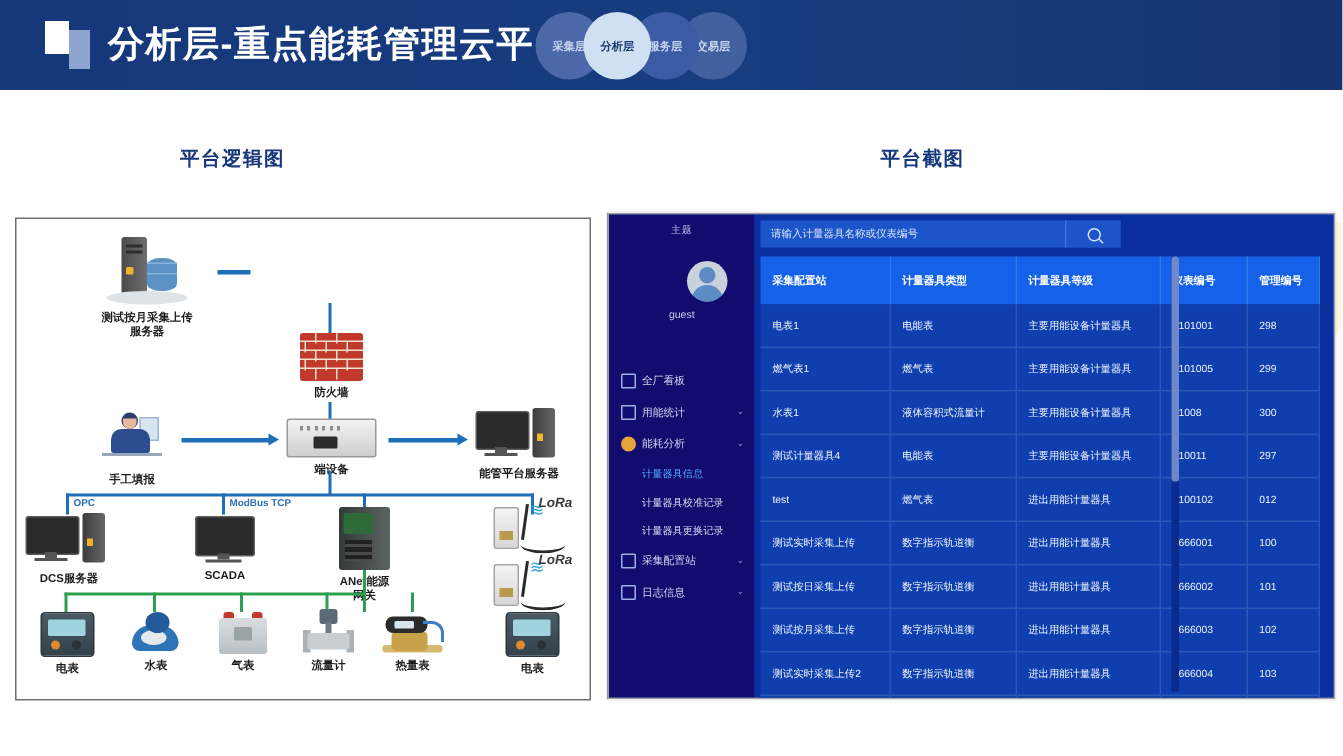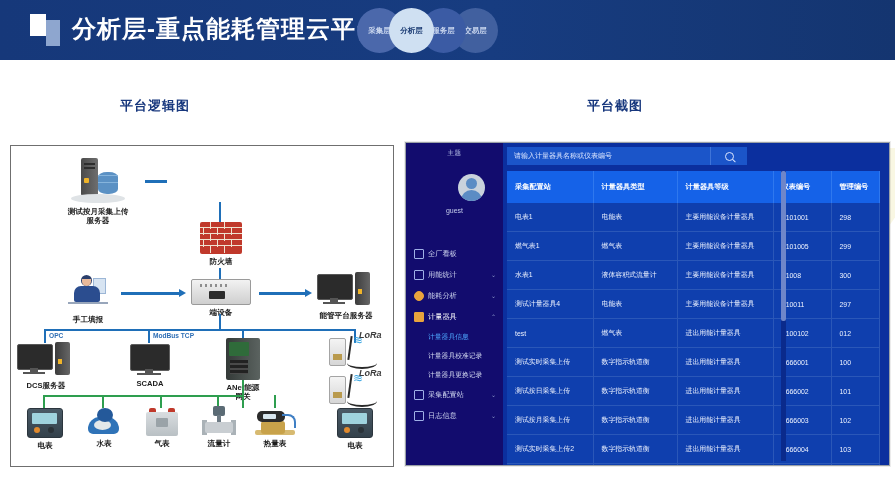--- a/index.html
+++ b/index.html
@@ -517,25 +517,20 @@
       <div class="mi">
         <span class="mico"></span>
         <span>用能统计</span>
         <span class="chev">⌄</span>
       </div>
       <div class="mi">
         <span class="mico circle filled"></span>
         <span>能耗分析</span>
         <span class="chev">⌄</span>
       </div>
-      <div class="mi active-parent">
-        <span class="mico filled"></span>
-        <span>计量器具</span>
-        <span class="chev">⌃</span>
-      </div>
 
       <div class="mi sub active">
         <span>计量器具信息</span>
       </div>
       <div class="mi sub">
         <span>计量器具校准记录</span>
       </div>
       <div class="mi sub">
         <span>计量器具更换记录</span>
       </div>

